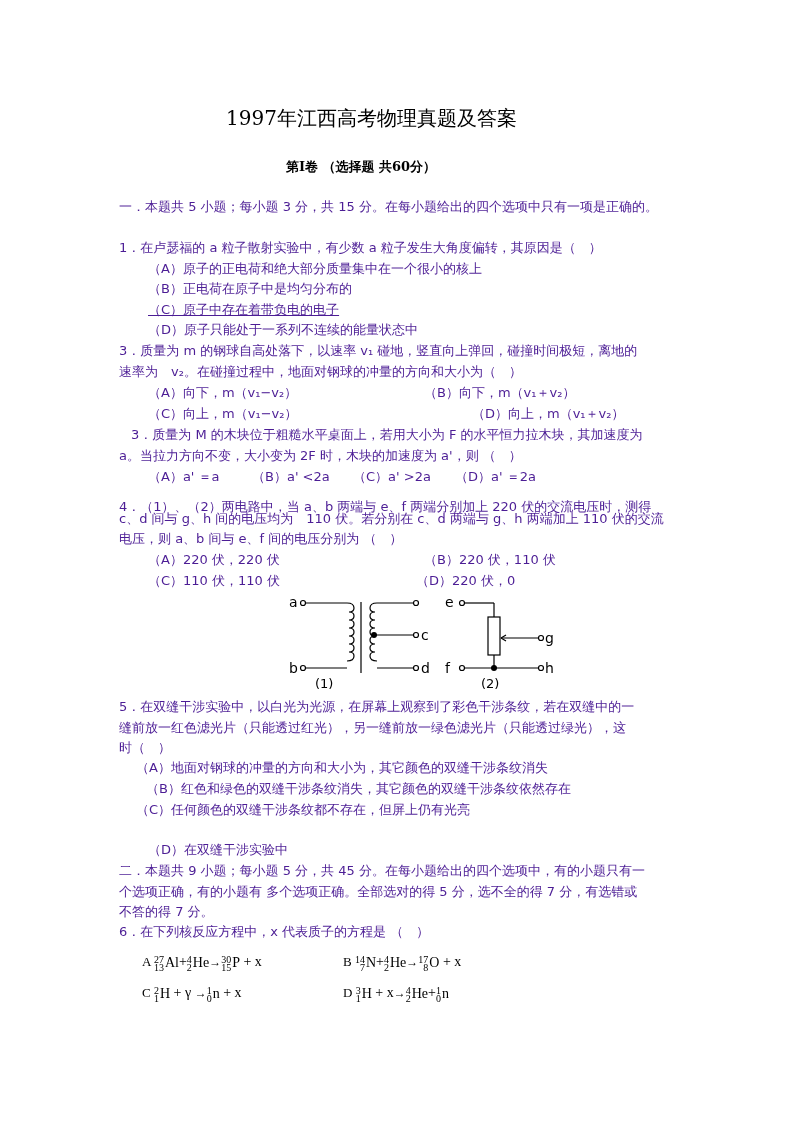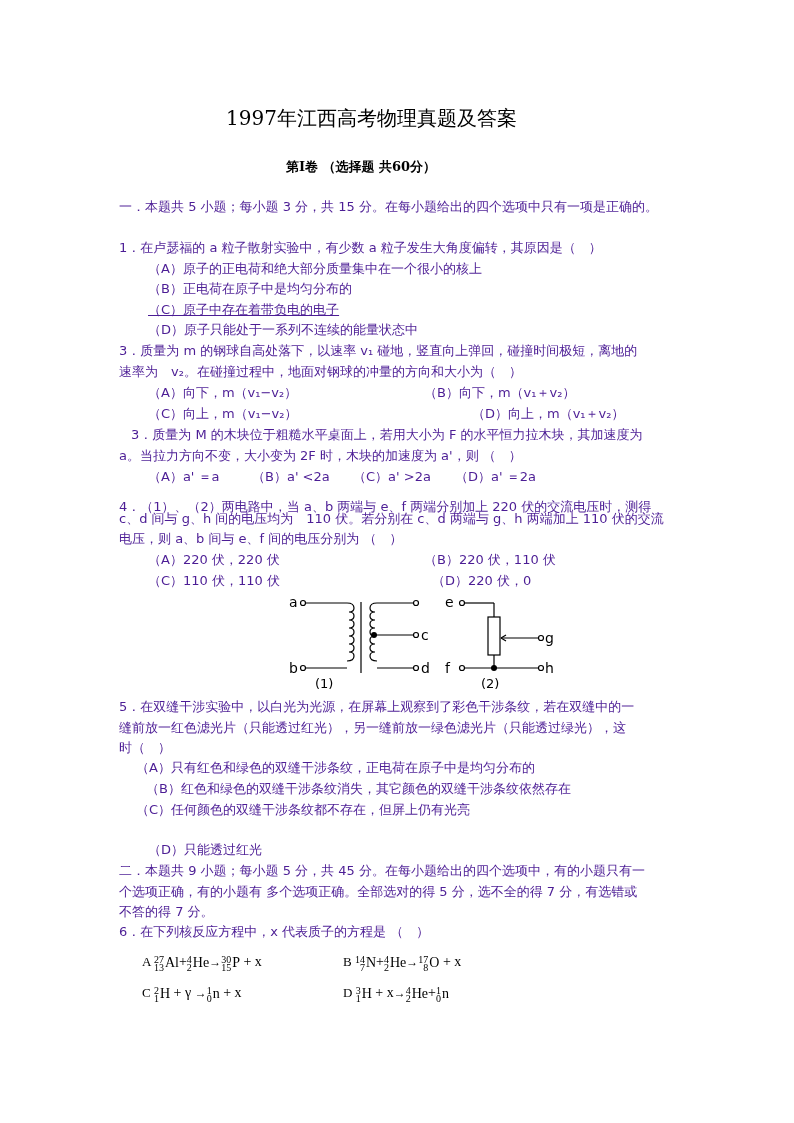--- a/index.html
+++ b/index.html
@@ -40,21 +40,21 @@
 <div class="ln" style="left:252px;top:468px;">（B）a' &lt;2a</div>
 <div class="ln" style="left:353px;top:468px;">（C）a' &gt;2a</div>
 <div class="ln" style="left:455px;top:468px;">（D）a' ＝2a</div>
 
 <div class="ln" style="left:119px;top:489px;margin-top:9px;">4．（1）、（2）两电路中，当 a、b 两端与 e、f 两端分别加上 220 伏的交流电压时，测得</div>
 <div class="ln" style="left:119px;top:510px;">c、d 间与 g、h 间的电压均为　110 伏。若分别在 c、d 两端与 g、h 两端加上 110 伏的交流</div>
 <div class="ln" style="left:119px;top:530px;">电压，则 a、b 间与 e、f 间的电压分别为 （　）</div>
 <div class="ln" style="left:148px;top:551px;">（A）220 伏，220 伏</div>
 <div class="ln" style="left:424px;top:551px;">（B）220 伏，110 伏</div>
 <div class="ln" style="left:148px;top:572px;">（C）110 伏，110 伏</div>
-<div class="ln" style="left:432px;top:572px;">（D）220 伏，0</div>
+<div class="ln" style="left:416px;top:572px;">（D）220 伏，0</div>
 
 <svg style="position:absolute;left:285px;top:592px;" width="270" height="100" viewBox="0 0 270 100">
   <g stroke="#000" stroke-width="1.2" fill="none">
 
     <circle cx="18" cy="11" r="2.5" fill="#fff"></circle>
     <line x1="21" y1="11" x2="62" y2="11"></line>
 
     <path d="M62 11 q7 0 7 5 q0 4 -5 4 q5 0 5 4 q0 4 -5 4 q5 0 5 4 q0 4 -5 4 q5 0 5 4 q0 4 -5 4 q5 0 5 4 q0 4 -5 4 q5 0 5 4 q0 4 -5 4 q5 0 5 4 q0 5 -7 5"></path>
 
     <circle cx="18" cy="76" r="2.5" fill="#fff"></circle>
@@ -94,24 +94,24 @@
   <text x="160" y="15" font-size="14">e</text>
   <text x="160" y="81" font-size="14">f</text>
   <text x="260" y="51" font-size="14">g</text>
   <text x="260" y="81" font-size="14">h</text>
   <text x="196" y="96" font-size="13">(2)</text>
 </svg>
 
 <div class="ln" style="left:119px;top:698px;">5．在双缝干涉实验中，以白光为光源，在屏幕上观察到了彩色干涉条纹，若在双缝中的一</div>
 <div class="ln" style="left:119px;top:719px;">缝前放一红色滤光片（只能透过红光），另一缝前放一绿色滤光片（只能透过绿光），这</div>
 <div class="ln" style="left:119px;top:739px;">时（　）</div>
-<div class="ln" style="left:136px;top:759px;">（A）只有红色和绿色的双缝干涉条纹，正电荷在原子中是均匀分布的</div>
+<div class="ln" style="left:136px;top:759px;">（A）地面对钢球的冲量的方向和大小为，其它颜色的双缝干涉条纹消失</div>
 <div class="ln" style="left:146px;top:780px;">（B）红色和绿色的双缝干涉条纹消失，其它颜色的双缝干涉条纹依然存在</div>
 <div class="ln" style="left:136px;top:801px;">（C）任何颜色的双缝干涉条纹都不存在，但屏上仍有光亮</div>
-<div class="ln" style="left:148px;top:841px;">（D）只能透过红光</div>
+<div class="ln" style="left:148px;top:841px;">（D）在双缝干涉实验中</div>
 
 <div class="ln" style="left:119px;top:862px;">二．本题共 9 小题；每小题 5 分，共 45 分。在每小题给出的四个选项中，有的小题只有一</div>
 <div class="ln" style="left:119px;top:883px;">个选项正确，有的小题有 多个选项正确。全部选对的得 5 分，选不全的得 7 分，有选错或</div>
 <div class="ln" style="left:119px;top:903px;">不答的得 7 分。</div>
 
 <div class="ln" style="left:119px;top:923px;">6．在下列核反应方程中，x 代表质子的方程是 （　）</div>
 
 <div class="eq" style="left:142px;top:952px;" id="eqA"><span style="font-size: 13px;">A </span><span class="nuc"><span class="sc">
         <span>27</span>
         <span>13</span>

